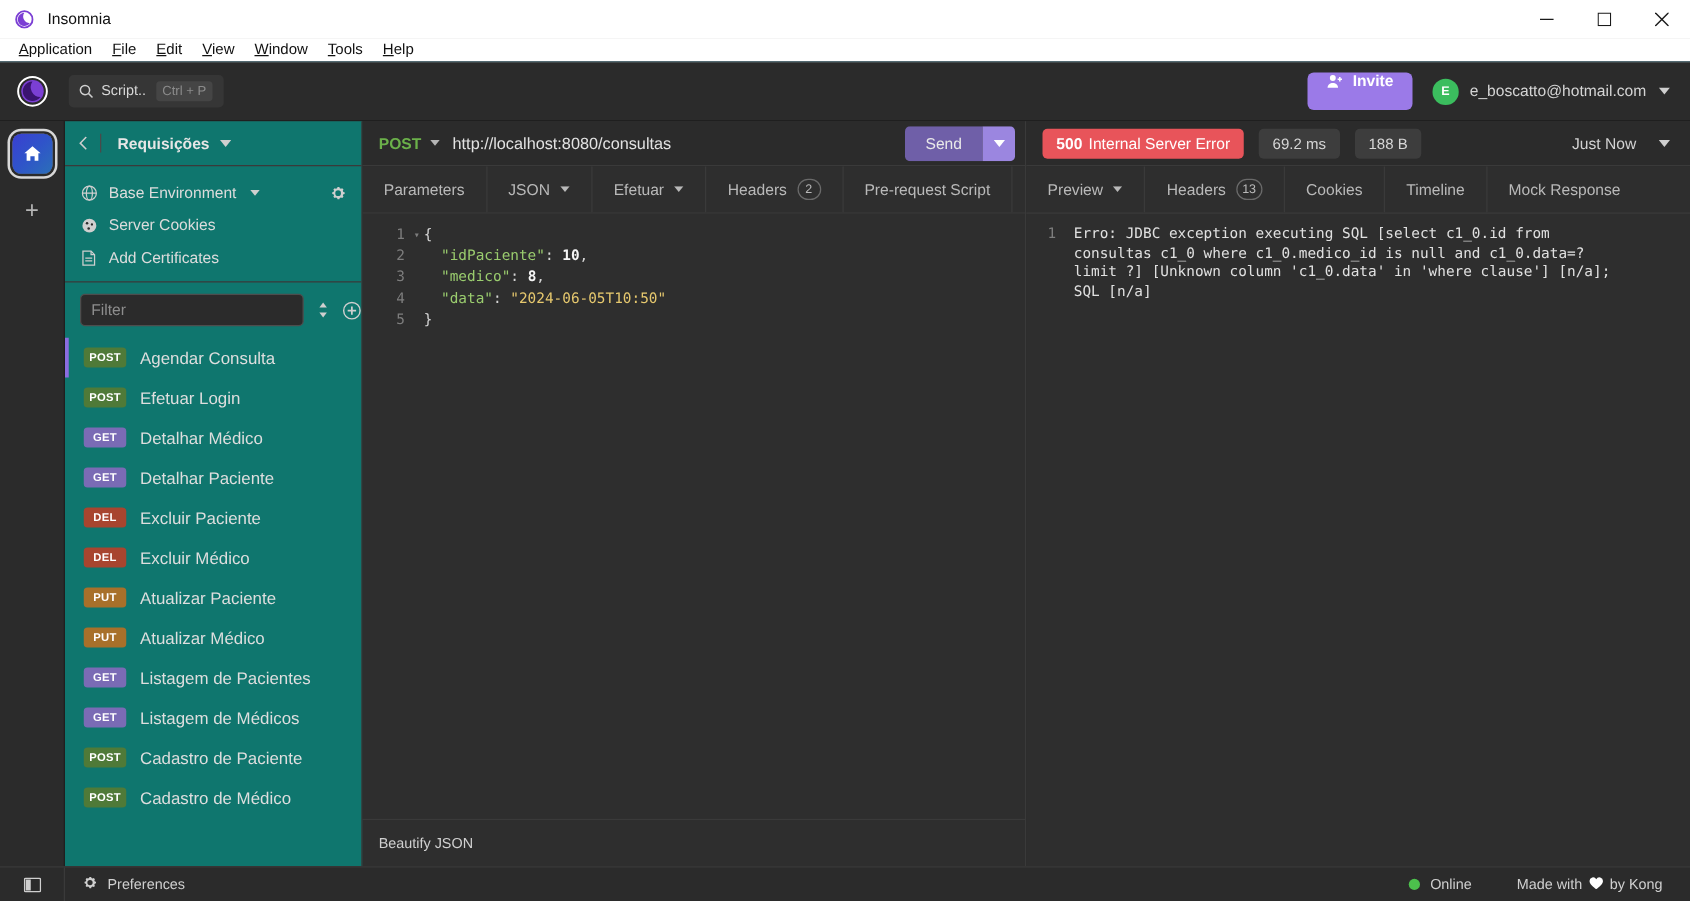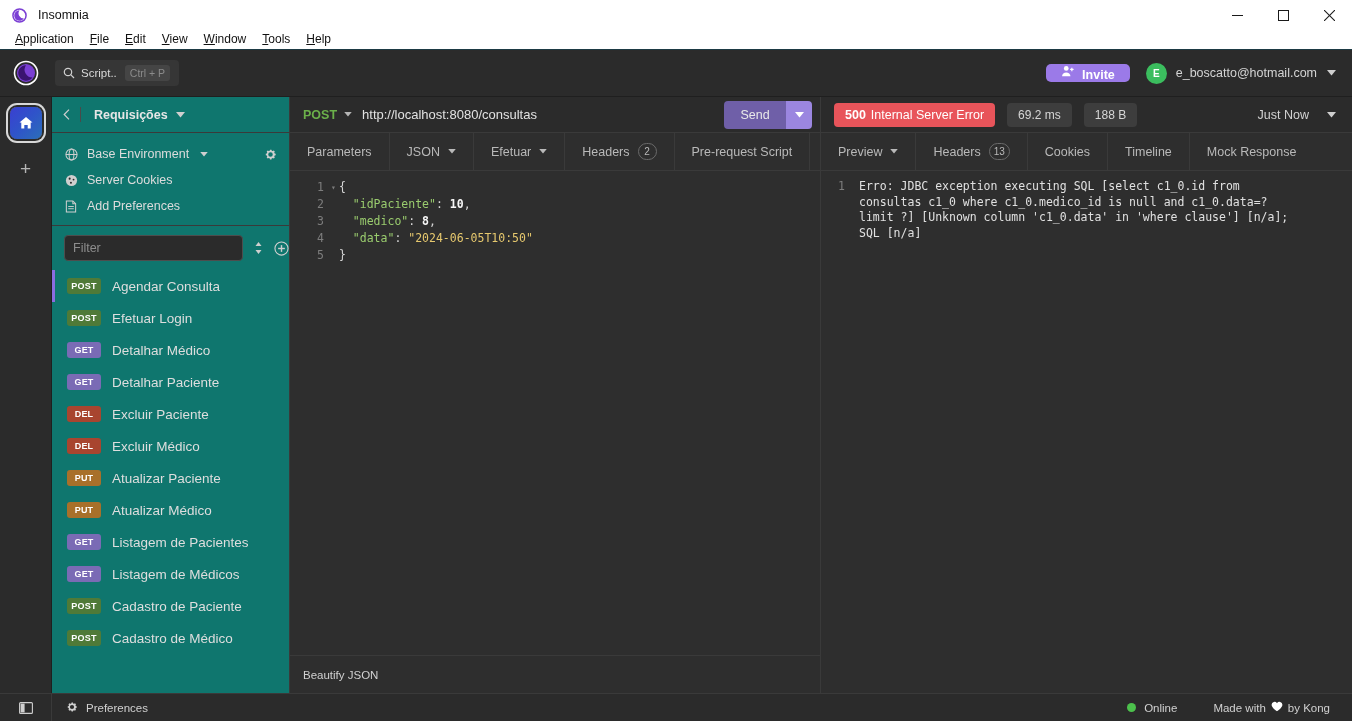--- a/index.html
+++ b/index.html
@@ -43,21 +43,21 @@
     display: flex; align-items: center; padding: 0 8px; gap: 6px;
   }
   .search-box .sicon { color: #cfcfcf; display:flex; }
   .search-box .slabel { font-size: 11.5px; color: #d8d8d8; }
   .search-box .skbd {
     font-size: 10.5px; color: #8b8b8b; background: #454545; border-radius: 3px;
     padding: 2px 5px; margin-left: 2px;
   }
   .topbar .t-spacer { flex: 1; }
   .invite-btn {
-    height: 18px; background: #9b7ae8; border-radius: 5px; display: flex; align-items: flex-end;
+    height: 30px; background: #9b7ae8; border-radius: 5px; display: flex; align-items: flex-start;
     gap: 7px; padding: 0 15px; margin-right: 16px;
   }
   .invite-btn .ilabel { font-size: 12.5px; color: #ffffff; font-weight: 600; }
   .avatar {
     width: 21px; height: 21px; border-radius: 50%; background: #3bbd5e;
     display: flex; align-items: center; justify-content: center;
     font-size: 10px; color: #ffffff; font-weight: 600;
   }
   .acct-email { font-size: 12.5px; color: #d4d4d4; margin-left: 9px; }
   .acct-caret { margin-left: 10px; margin-right: 16px; color: #cfcfcf; display:flex; }
@@ -320,21 +320,21 @@
         </div>
         <div class="envrow">
           <span class="eicon">
             <svg width="12" height="13" viewBox="0 0 12 14">
                 <path d="M1 1h7l3 3v9H1z" fill="none" stroke="#cfcfcf" stroke-width="1.1"></path>
                 <path d="M8 1v3h3" fill="none" stroke="#cfcfcf" stroke-width="1.1"></path>
                 <line x1="3" y1="7" x2="9" y2="7" stroke="#cfcfcf" stroke-width="1"></line>
                 <line x1="3" y1="9.4" x2="9" y2="9.4" stroke="#cfcfcf" stroke-width="1"></line>
               </svg>
           </span>
-          <span class="elabel">Add Preferences</span>
+          <span class="elabel">Add Certificates</span>
         </div>
       </div>
 
       <div class="filterrow">
         <input class="filter-input" value="" placeholder="Filter" style="">
         <span class="fbtn">
           <svg width="11" height="14" viewBox="0 0 11 14">
               <path d="M5.5 1 L8.5 5 H2.5 Z" fill="#cfcfcf"></path>
               <path d="M5.5 13 L2.5 9 H8.5 Z" fill="#cfcfcf"></path>
             </svg>

